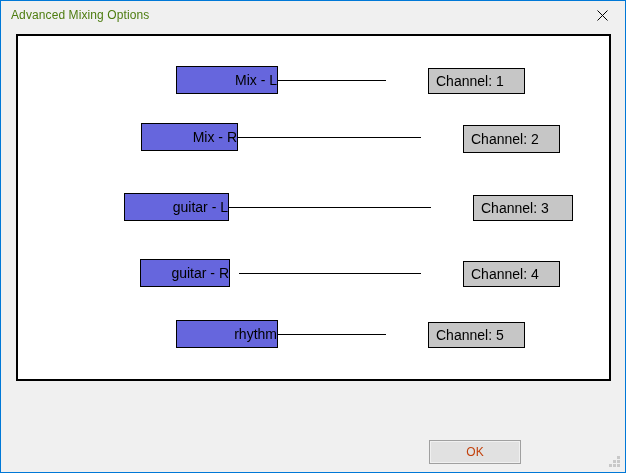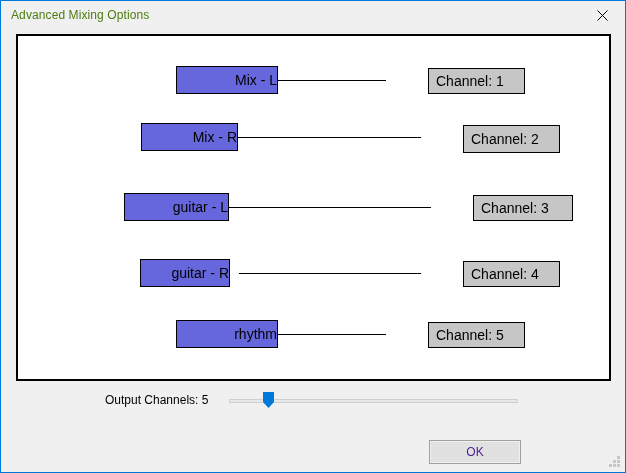--- a/index.html
+++ b/index.html
@@ -141,21 +141,21 @@
   
   .dlg-button {
     position: absolute;
     box-sizing: border-box;
     width: 92px;
     height: 24px;
     background: #e1e1e1;
     border: 1px solid #adadad;
     font-family: "Liberation Sans", sans-serif;
     font-size: 12px;
-    color: #4c1d95;
+    color: #c2410c;
     display: flex;
     align-items: center;
     justify-content: center;
     cursor: default;
     padding: 0;
   }
   #ok-button {
     left: 428px;
     top: 439px;
     border: 1px solid #a0a0a0;
@@ -239,31 +239,20 @@
       <div class="node-box node-src" style="left:158px; top:284px; width:102px; height:28px;">
         <span>rhythm</span>
       </div>
       <div class="node-box node-dst" style="left:368px; top:286px; width:97px; height:26px;">
         <span>Channel:  5</span>
       </div>
     </div>
 
   </div>
 
-  <div id="slider-row">
-    <div id="slider-label">Output Channels:  5</div>
-    <div id="slider-control">
-      <div id="slider-track"></div>
-      <div id="slider-thumb">
-        <svg width="11" height="16" viewBox="0 0 11 16" aria-hidden="true">
-          <path d="M0 0 H11 V10 L5.5 16 L0 10 Z" fill="#0078d7"></path>
-        </svg>
-      </div>
-    </div>
-  </div>
 
   <button class="dlg-button" id="ok-button">OK</button>
 
   <div id="resize-grip">
     <svg width="13" height="13" viewBox="0 0 13 13" aria-hidden="true">
       <g fill="#c8c8c8">
         <rect x="8" y="0" width="3" height="3"></rect>
         <rect x="4" y="4" width="3" height="3"></rect>
         <rect x="8" y="4" width="3" height="3"></rect>
         <rect x="0" y="8" width="3" height="3"></rect>

